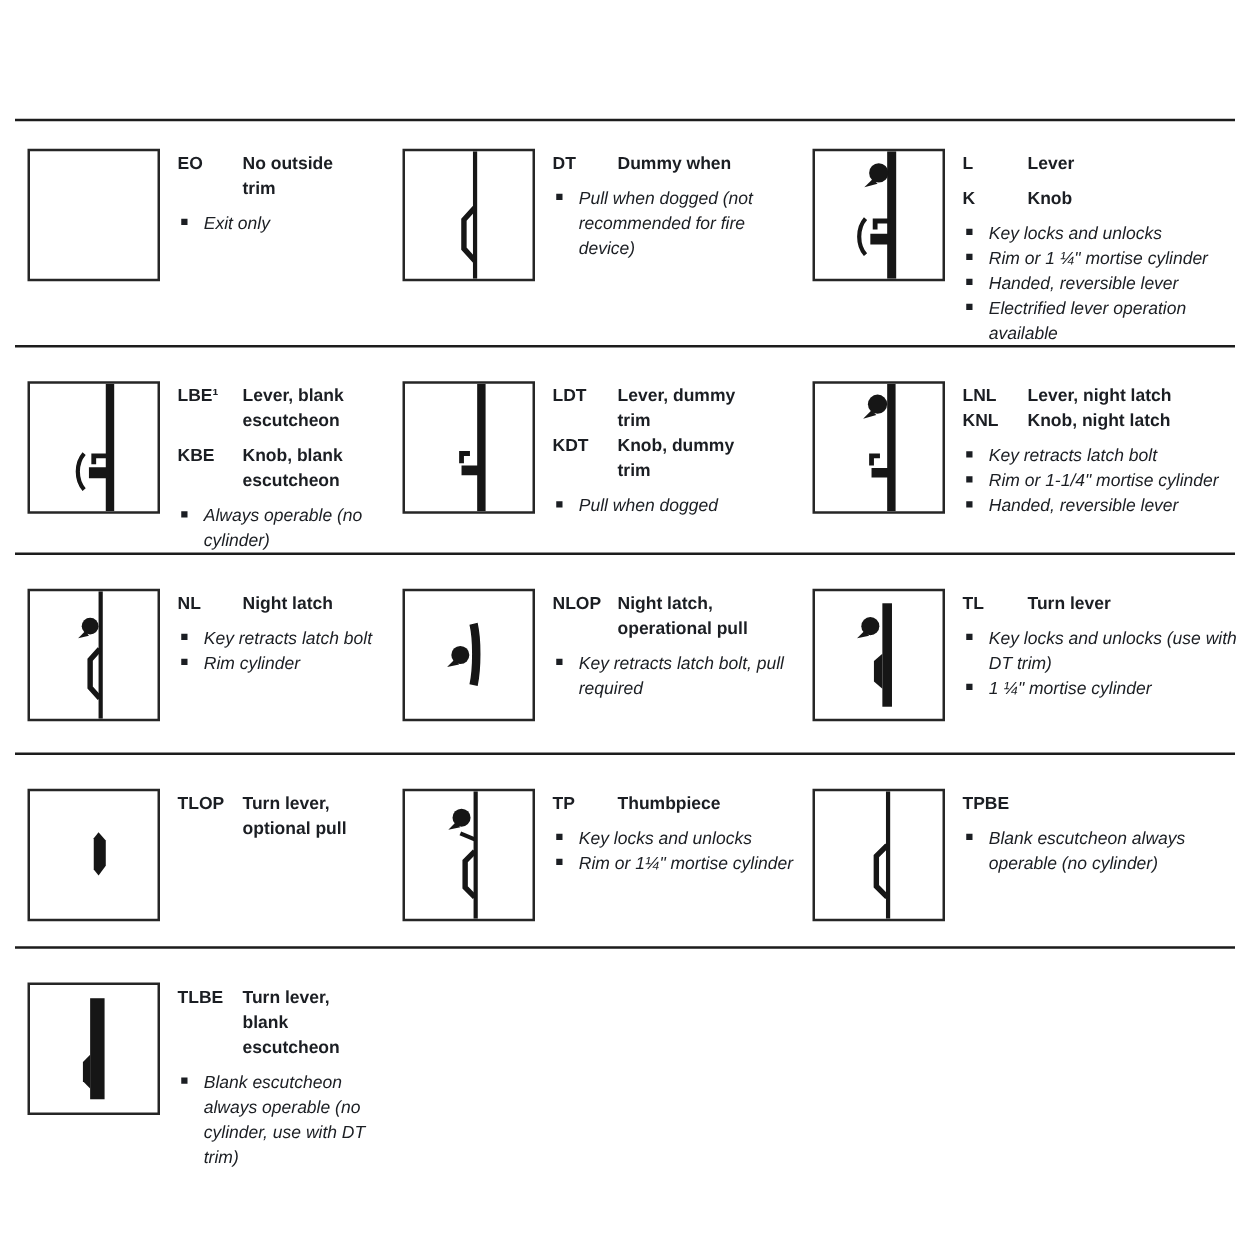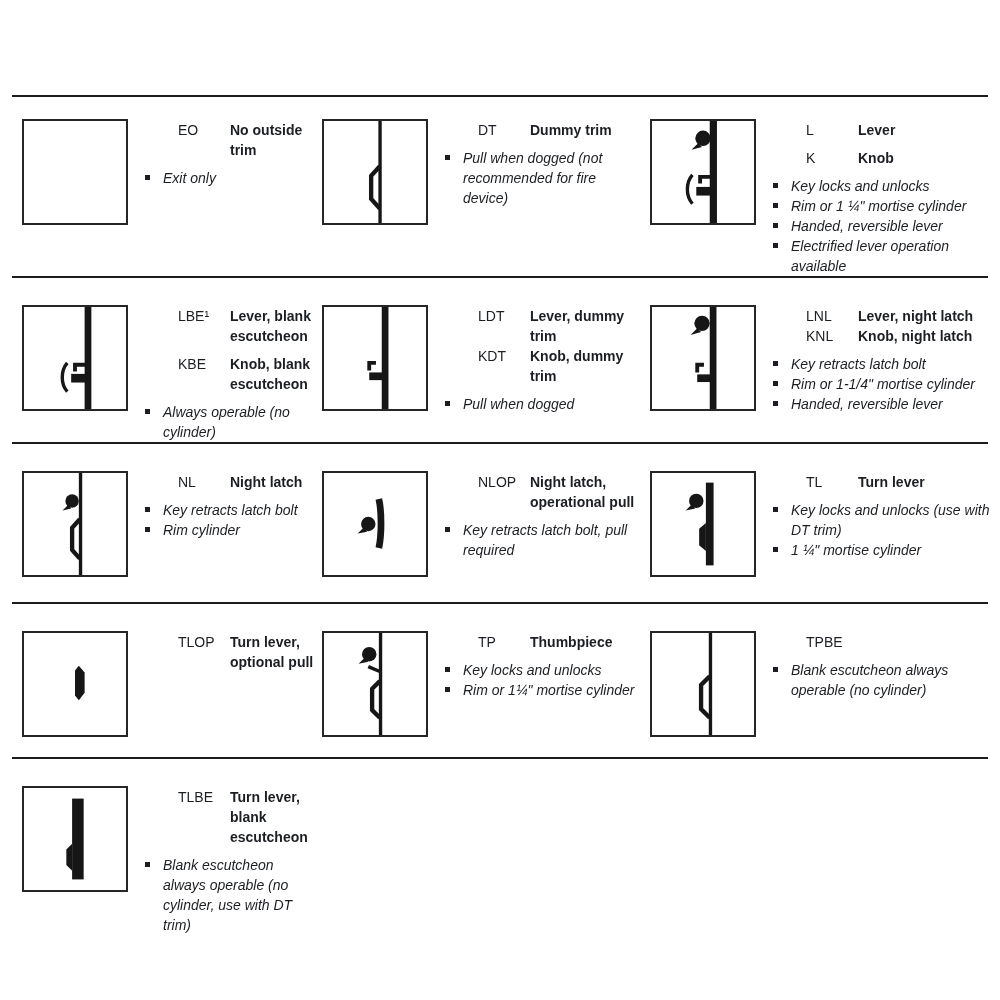--- a/index.html
+++ b/index.html
@@ -24,21 +24,21 @@
   .cell{display:flex;gap:14px;align-items:flex-start;}
   .box{
     width:102px;height:102px;flex:0 0 auto;
     border:2px solid #262626;background:#fff;
   }
   .box svg{display:block;width:100%;height:100%;}
   .info{padding-top:1px;}
   .entry{display:flex;}
   .entry + .entry{margin-top:0;}
   .cell.gapped .entry + .entry{margin-top:8px;}
-  .code{font-weight:400;width:52px;flex:0 0 auto;margin-left:36px;}
+  .code{font-weight:700;width:52px;flex:0 0 auto;}
   .title{font-weight:700;}
   .c1 .title{max-width:100px;}
   .c2 .title{max-width:118px;}
   .c3 .title{max-width:150px;}
   ul.bullets{list-style:none;margin:8px 0 0 0;padding:0;font-style:italic;}
   ul.bullets li{
     position:relative;padding-left:21px;
   }
   ul.bullets li::before{
     content:"";position:absolute;left:3px;top:7px;
@@ -76,21 +76,21 @@
     <div class="cell c2">
       <div class="box">
         <svg viewBox="0 0 106 106">
           <rect class="ink" x="56.5" y="0" width="3.5" height="106"></rect>
           <path class="stroke" stroke-width="4.5" d="M58 47 L49 57 L49 81 L58 91"></path>
         </svg>
       </div>
       <div class="info">
         <div class="entry">
           <span class="code">DT</span>
-          <span class="title">Dummy trim</span>
+          <span class="title">Dummy when</span>
         </div>
         <ul class="bullets">
           <li>Pull when dogged (not recommended for fire device)</li>
         </ul>
       </div>
     </div>
 
     <div class="cell c3 gapped">
       <div class="box">
         <svg viewBox="0 0 106 106">

